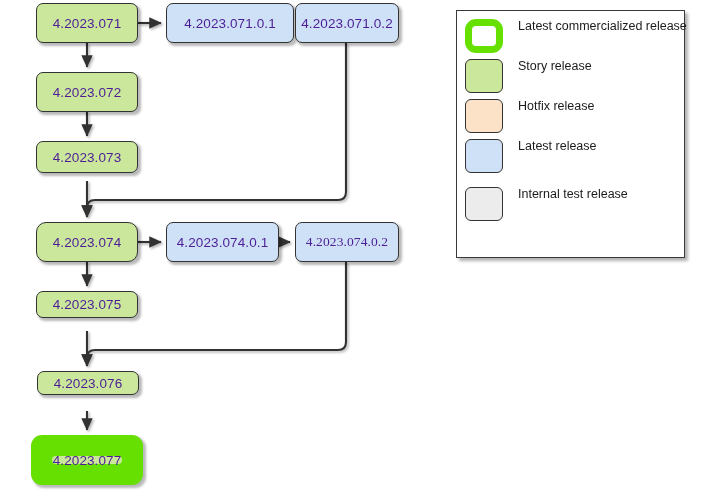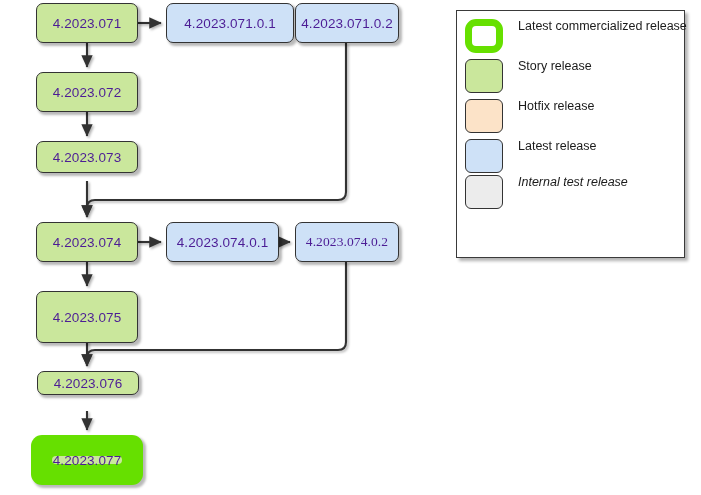--- a/index.html
+++ b/index.html
@@ -153,24 +153,24 @@
       <path d="M87,411 L87,430" marker-end="url(#arrow)"></path>
     </g>
   </svg>
 
   <div id="nodes">
       <div class="node story" style="left: 36px; top: 3px; width: 102px; height: 40px;">4.2023.071</div>
       <div class="node rapid" style="left: 166px; top: 3px; width: 128px; height: 40px;">4.2023.071.0.1</div>
       <div class="node rapid" style="left: 295px; top: 3px; width: 104px; height: 40px;">4.2023.071.0.2</div>
       <div class="node story" style="left: 36px; top: 72px; width: 102px; height: 40px;">4.2023.072</div>
       <div class="node story" style="left: 36px; top: 141px; width: 102px; height: 32px;">4.2023.073</div>
-      <div class="node story" style="left: 36px; top: 222px; width: 102px; height: 40px;">4.2023.074</div>
+      <div class="node story" style="left: 36px; top: 222px; width: 102px; height: 40px; border-radius: 10px;">4.2023.074</div>
       <div class="node rapid" style="left: 166px; top: 222px; width: 113px; height: 40px;">4.2023.074.0.1</div>
       <div class="node rapid" style="left: 295px; top: 222px; width: 104px; height: 40px; font-family: Liberation Serif, serif;">4.2023.074.0.2</div>
-      <div class="node story" style="left: 36px; top: 291px; width: 102px; height: 52px;">4.2023.075</div>
+      <div class="node story" style="left: 36px; top: 291px; width: 102px; height: 27px;">4.2023.075</div>
       <div class="node story" style="left: 37px; top: 371px; width: 102px; height: 24px;">4.2023.076</div>
       <div class="node story latest" style="left: 31px; top: 435px; width: 112px; height: 50px;">
         <div class="inner">4.2023.077</div>
       </div>
     </div>
 
   <div id="legend">
       <div class="legend-row" style="top: 8px;">
         <div class="swatch latest"></div>
         <div class="legend-label">Latest commercialized release</div>
@@ -180,19 +180,19 @@
         <div class="legend-label">Hotfix release</div>
       </div>
       <div class="legend-row" style="top: 48px;">
         <div class="swatch story"></div>
         <div class="legend-label">Story release</div>
       </div>
       <div class="legend-row" style="top: 128px;">
         <div class="swatch rapid"></div>
         <div class="legend-label">Latest release</div>
       </div>
-      <div class="legend-row" style="top: 164px; font-style: italic;">
+      <div class="legend-row" style="top: 176px;">
         <div class="swatch internal"></div>
         <div class="legend-label">Internal test release</div>
       </div>
     </div>
 
 </div>
 
 </body></html>

